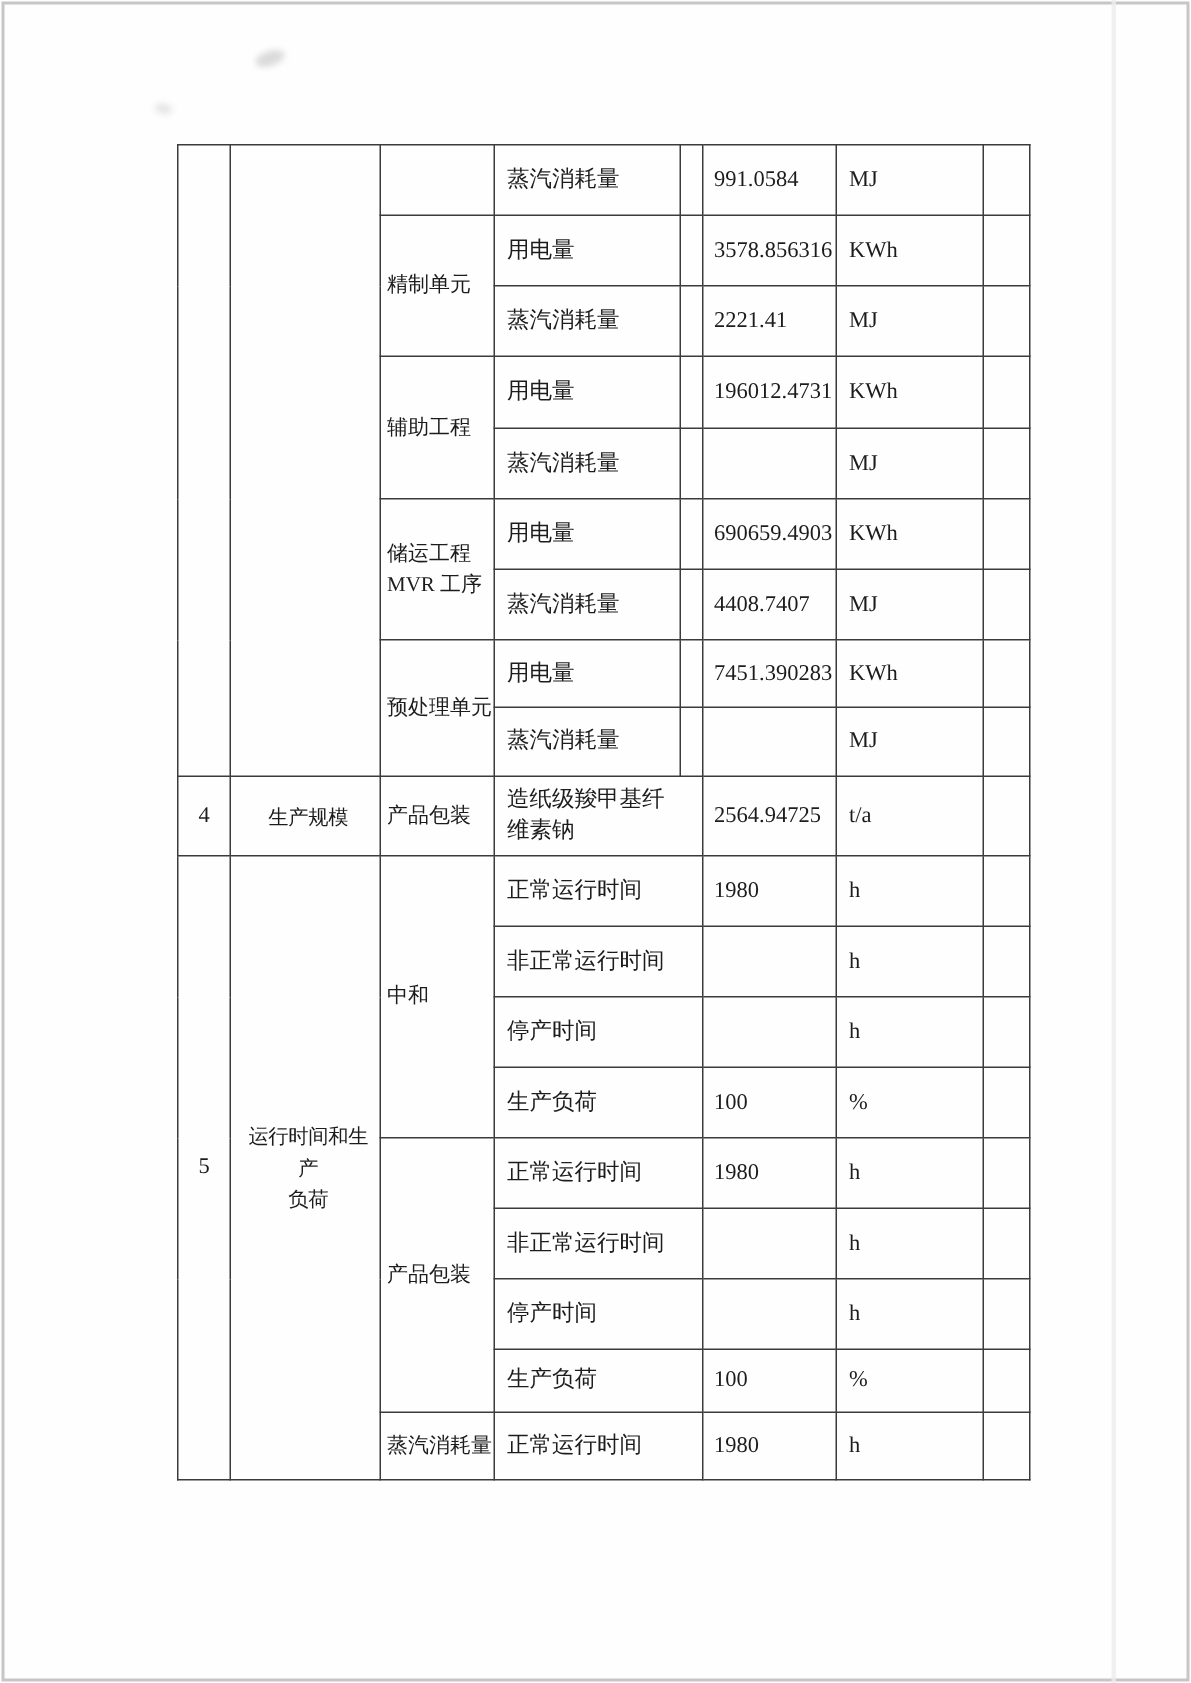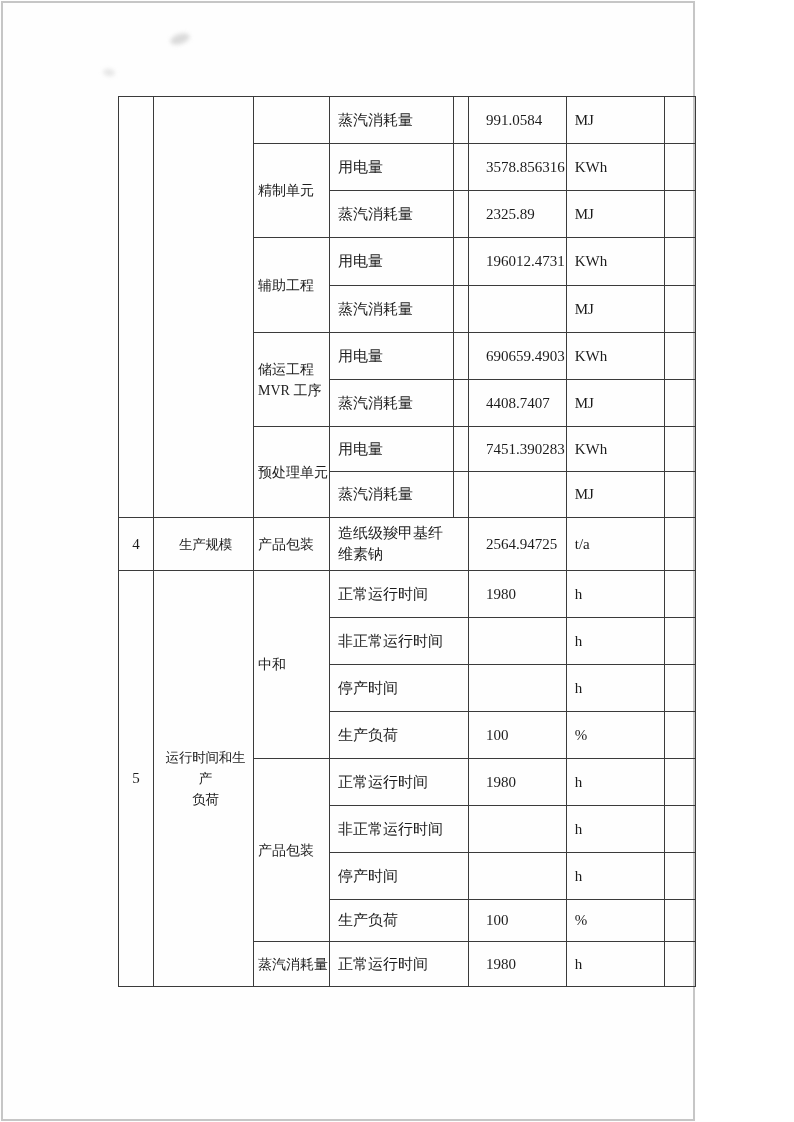--- a/index.html
+++ b/index.html
@@ -1,17 +1,17 @@
 <!DOCTYPE html>
 <html><head>
 <meta charset="utf-8">
 <style>
   html,body { margin:0; padding:0; background:#ffffff; }
   #page {
-    position:relative; width:696px; height:1122px;
+    position:relative; width:794px; height:1122px;
     background:#fefefe; overflow:hidden;
     font-family:"Liberation Serif","DejaVu Serif",serif;
     color:#1c1c1c;
   }
   .page-frame {
     position:absolute; inset:1px; border:2px solid #c6c6c6; pointer-events:none;
   }
   .scan-line-v {
     position:absolute; left:741px; top:0; width:3px; height:1122px;
     background:#ececec; opacity:.8;
@@ -33,21 +33,21 @@
   td {
     border:1.5px solid #3b3b3b;
     font-size:15px; line-height:21px;
     vertical-align:middle; text-align:left;
     padding:0 2px 0 8px;
     white-space:pre-line; overflow:visible;
   }
   td.c-no   { text-align:center; padding:0; }
   td.c-cat  { font-size:13.5px; padding:0 2px 0 6px; letter-spacing:-0.2px;text-align:center; }
   td.c-sub  { font-size:14px; padding:0 1px 0 4px; }
-  td.c-val  { white-space:nowrap; padding:0 1px 0 17px; }
+  td.c-val  { white-space:nowrap; padding:0 1px 0 7px; }
   td.sliver { padding:0; }
   td.c-last { padding:0; }
 </style>
 </head>
 <body>
 
 <div id="page">
   <div class="page-frame"></div>
   <div class="scan-line-v"></div>
   <div class="smudge1"></div>
@@ -81,21 +81,21 @@
       <td class="c-sub" rowspan="2">精制单元</td>
       <td class="c-met">用电量</td>
       <td class="sliver"></td>
       <td class="c-val">3578.856316</td>
       <td class="c-unit">KWh</td>
       <td class="c-last"></td>
     </tr>
     <tr style="height:47px">
       <td class="c-met">蒸汽消耗量</td>
       <td class="sliver"></td>
-      <td class="c-val">2325.89</td>
+      <td class="c-val">2221.41</td>
       <td class="c-unit">MJ</td>
       <td class="c-last"></td>
     </tr>
 
     <tr style="height:48px">
       <td class="c-sub" rowspan="2">辅助工程</td>
       <td class="c-met">用电量</td>
       <td class="sliver"></td>
       <td class="c-val">196012.4731</td>
       <td class="c-unit">KWh</td>

